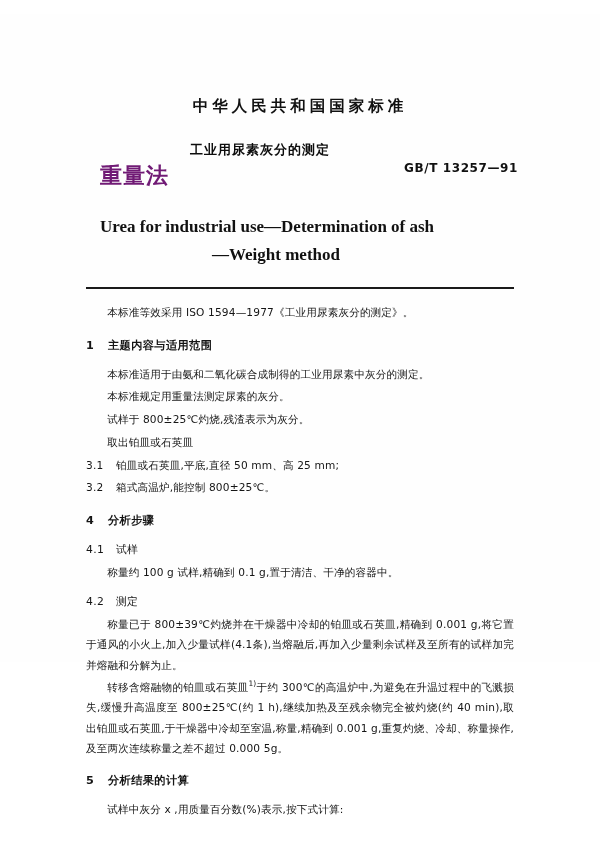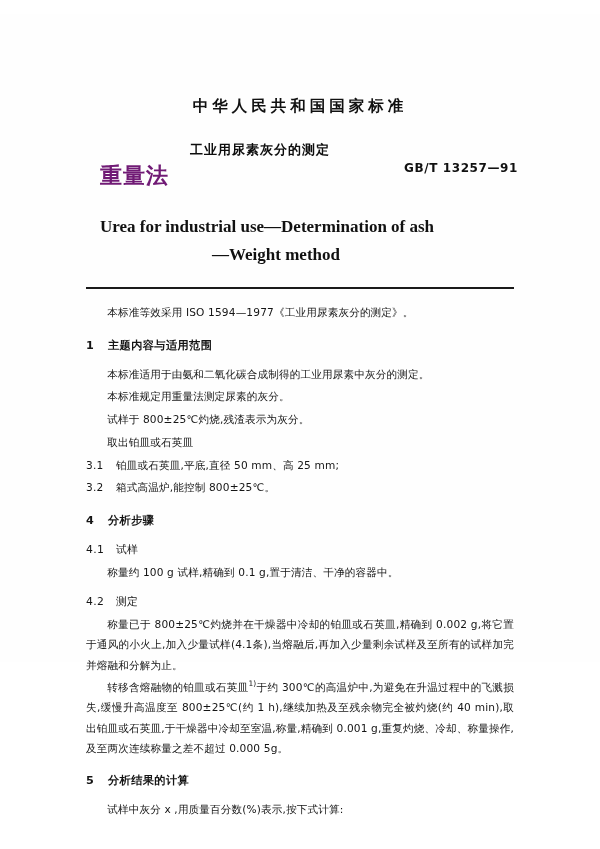--- a/index.html
+++ b/index.html
@@ -207,21 +207,21 @@
       </div>
 
       <div class="sub-h">
         <span class="num">4.1</span><span>试样</span>
       </div>
       <p class="para">称量约 100 g 试样,精确到 0.1 g,置于清洁、干净的容器中。</p>
 
       <div class="sub-h">
         <span class="num">4.2</span><span>测定</span>
       </div>
-      <p class="para-block">称量已于 800±25℃灼烧并在干燥器中冷却的铂皿或石英皿,精确到 0.002 g,将它置于通风的小火上,加入少量试样(4.1条),当熔融后,再加入少量剩余试样及至所有的试样加完并熔融和分解为止。</p>
+      <p class="para-block">称量已于 800±39℃灼烧并在干燥器中冷却的铂皿或石英皿,精确到 0.001 g,将它置于通风的小火上,加入少量试样(4.1条),当熔融后,再加入少量剩余试样及至所有的试样加完并熔融和分解为止。</p>
       <p class="para-block"><span>转移含熔融物的铂皿或石英皿</span><span class="sup">1)</span><span>于约 300℃的高温炉中,为避免在升温过程中的飞溅损失,缓慢升高温度至 800±25℃(约 1 h),继续加热及至残余物完全被灼烧(约 40 min),取出铂皿或石英皿,于干燥器中冷却至室温,称量,精确到 0.001 g,重复灼烧、冷却、称量操作,及至两次连续称量之差不超过 0.000 5g。</span></p>
 
       <div class="sec-h">
         <span class="num">5</span><span>分析结果的计算</span>
       </div>
       <p class="para">试样中灰分 x ,用质量百分数(%)表示,按下式计算:</p>
     </div>
 
   </div>
 </div>

